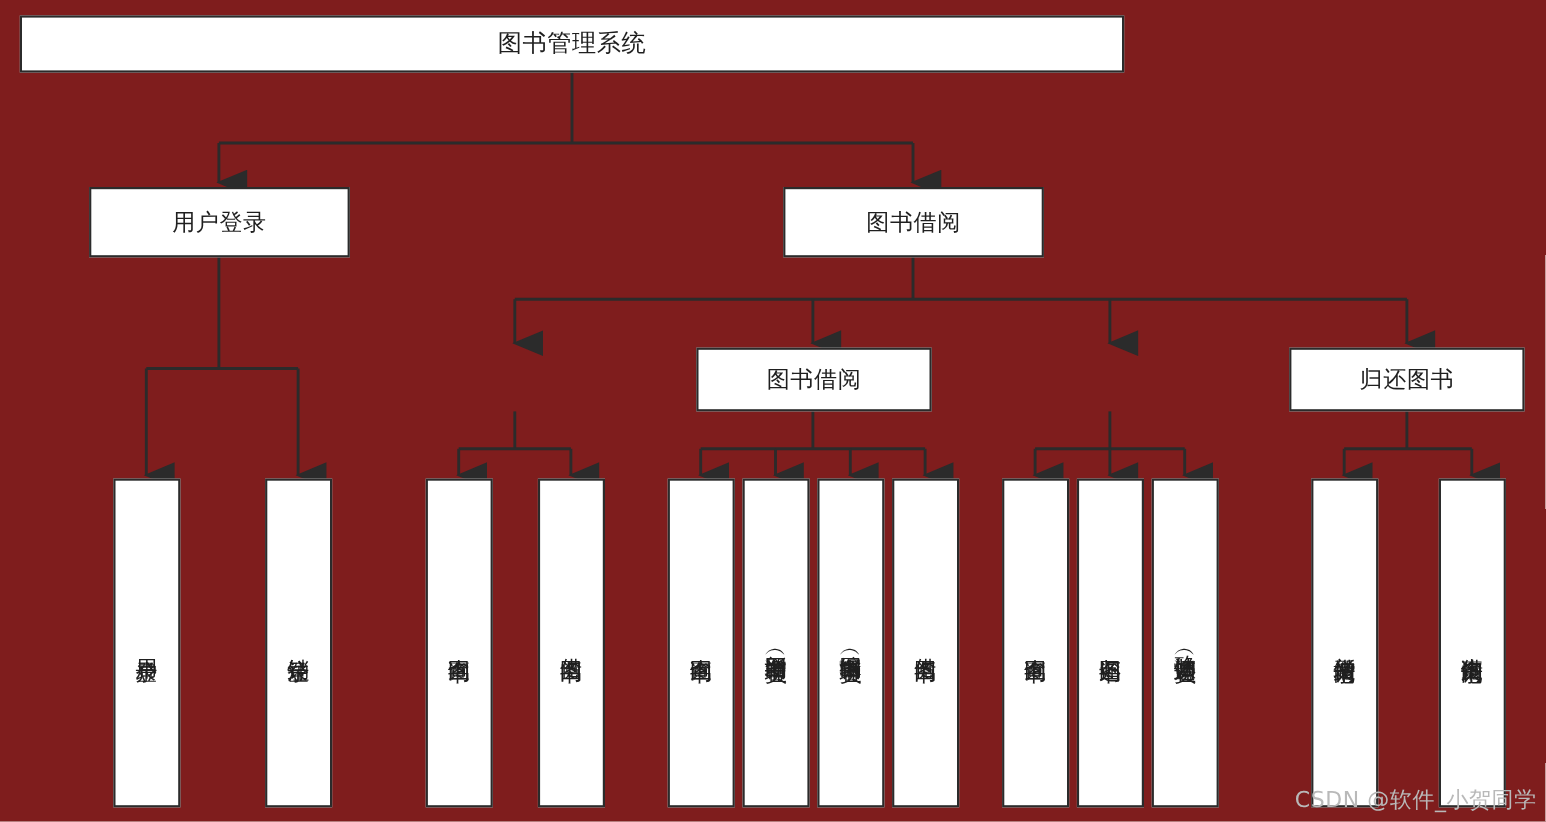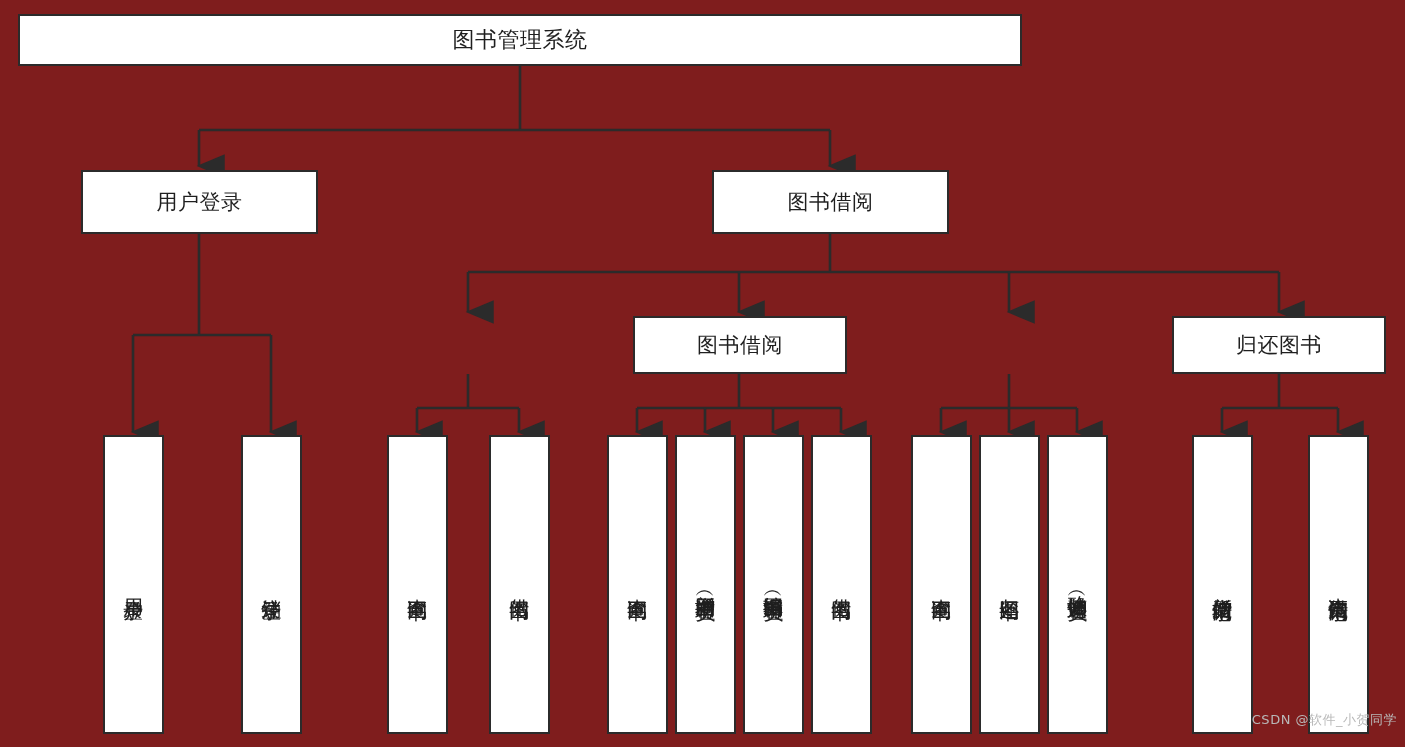--- a/index.html
+++ b/index.html
@@ -60,22 +60,22 @@
     writing-mode: vertical-rl;
     text-orientation: upright;
     font-size: 20px;
     line-height: 1.12;
     letter-spacing: 1px;
     max-height: 100%;
   }
   .watermark {
     position: absolute;
     right: 8px;
-    bottom: 18px;
-    font-size: 13px;
+    bottom: 6px;
+    font-size: 20px;
     color: #b9b9b9;
     white-space: nowrap;
     letter-spacing: 0.5px;
   }
 </style>
 </head>
 <body>
 
 <div id="canvas">
 

